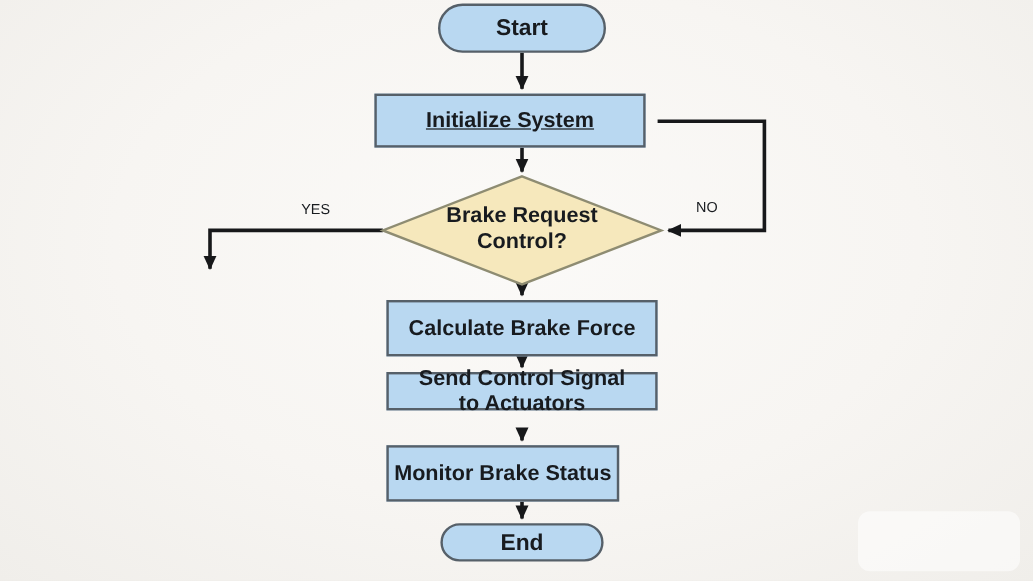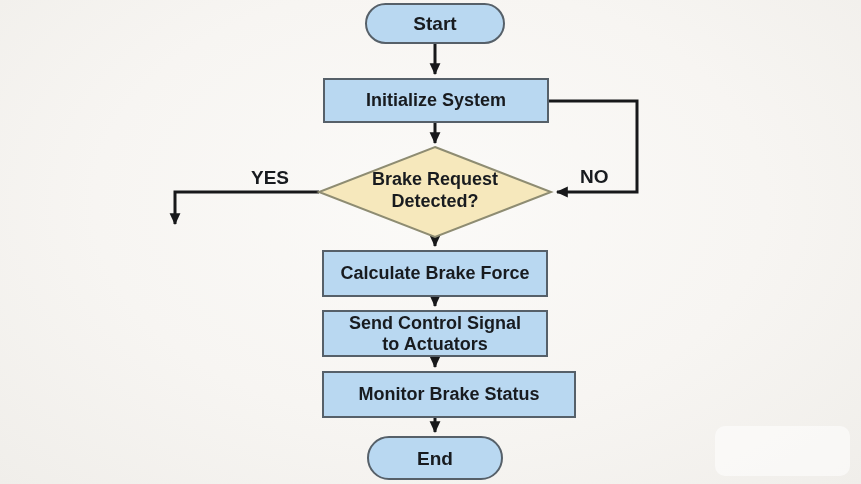--- a/index.html
+++ b/index.html
@@ -44,21 +44,21 @@
   .decision-label{
     position:absolute;z-index:2;
     display:flex;flex-direction:column;align-items:center;
     font-weight:700;font-size:18px;line-height:22px;
     color:var(--text,#181b1f);
     text-align:center;
     background:transparent;border:none;
   }
   .edge-label{
     position:absolute;z-index:3;
-    font-weight:700;font-size:19px;
+    font-weight:400;font-size:12px;
     color:var(--text,#181b1f);
   }
   .watermark{
     position:absolute;z-index:0;
     left:715px;top:426px;width:135px;height:50px;
     background:rgba(255,255,255,0.55);
     border-radius:10px;
   }
 </style>
 </head>
@@ -91,44 +91,44 @@
 
     <path class="edge" d="M435 418 L435 432" marker-end="url(#ah)"></path>
 
     <polygon class="diamond-shape" points="435,147 551,192 435,237 319,192"></polygon>
   </svg>
 
   <div class="node terminator" style="left:365px;top:3px;width:140px;height:41px;">
     <span>Start</span>
   </div>
 
-  <div class="node process" style="left:323px;top:78px;width:226px;height:45px;">
+  <div class="node process" style="left:312px;top:78px;width:226px;height:45px;text-decoration:underline;">
     <span>Initialize System</span>
   </div>
 
   <div class="decision-label" style="left:335px;top:168px;width:200px;height:48px;">
     <span>Brake Request</span>
-    <span>Detected?</span>
+    <span>Control?</span>
   </div>
 
   <div class="edge-label" style="left:251px;top:167px;">YES</div>
 
   <div class="edge-label" style="left:580px;top:166px;text-align:right;">NO</div>
 
 
   <div class="node process" style="left:322px;top:250px;width:226px;height:47px;text-align:right;">
     <span>Calculate Brake Force</span>
   </div>
 
-  <div class="node process" style="left:322px;top:310px;width:226px;height:47px;">
+  <div class="node process" style="left:322px;top:310px;width:226px;height:32px;">
     <span>Send Control Signal</span>
     <span>to Actuators</span>
   </div>
 
-  <div class="node process" style="left:322px;top:371px;width:254px;height:47px;">
+  <div class="node process" style="left:322px;top:371px;width:194px;height:47px;">
     <span>Monitor Brake Status</span>
   </div>
 
-  <div class="node terminator" style="left:367px;top:436px;width:136px;height:44px;">
+  <div class="node terminator" style="left:367px;top:436px;width:136px;height:32px;">
     <span>End</span>
   </div>
 
 </div>
 
 </body></html>

